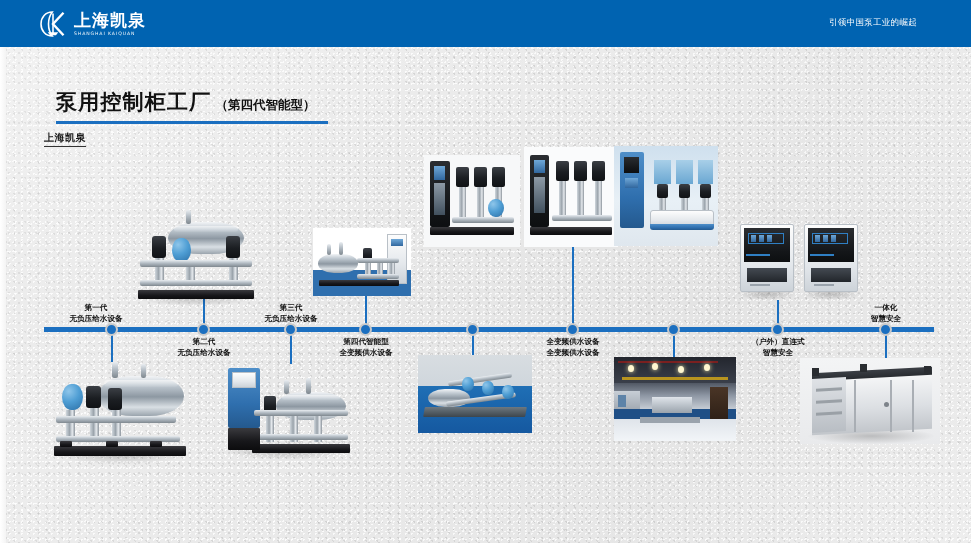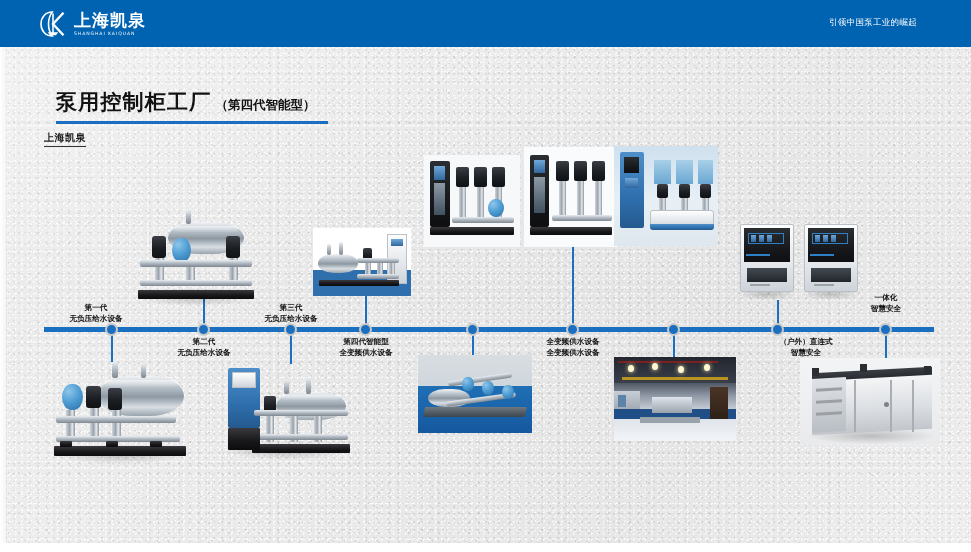--- a/index.html
+++ b/index.html
@@ -565,25 +565,25 @@
   <div class="tl-label" style="left:523px; top:336px; width:100px;">
     <div>全变频供水设备</div>
     <div>全变频供水设备</div>
   </div>
 
   <div class="tl-dot" style="left:667px;"></div>
   <div class="tl-stem" style="left:673px; top:332px; height:26px;"></div>
 
   <div class="tl-dot" style="left:771px;"></div>
   <div class="tl-stem" style="left:777px; top:300px; height:26px;"></div>
-  <div class="tl-label" style="left:756px; top:336px; width:100px;">
+  <div class="tl-label" style="left:728px; top:336px; width:100px;">
     <div>（户外）直连式</div>
     <div>智慧安全</div>
   </div>
 
   <div class="tl-dot" style="left:879px;"></div>
   <div class="tl-stem" style="left:885px; top:332px; height:28px;"></div>
-  <div class="tl-label" style="left:836px; top:292px; width:100px;">
+  <div class="tl-label" style="left:836px; top:302px; width:100px;">
     <div>一体化</div>
     <div>智慧安全</div>
   </div>
 
 </div>
 
 </body></html>

